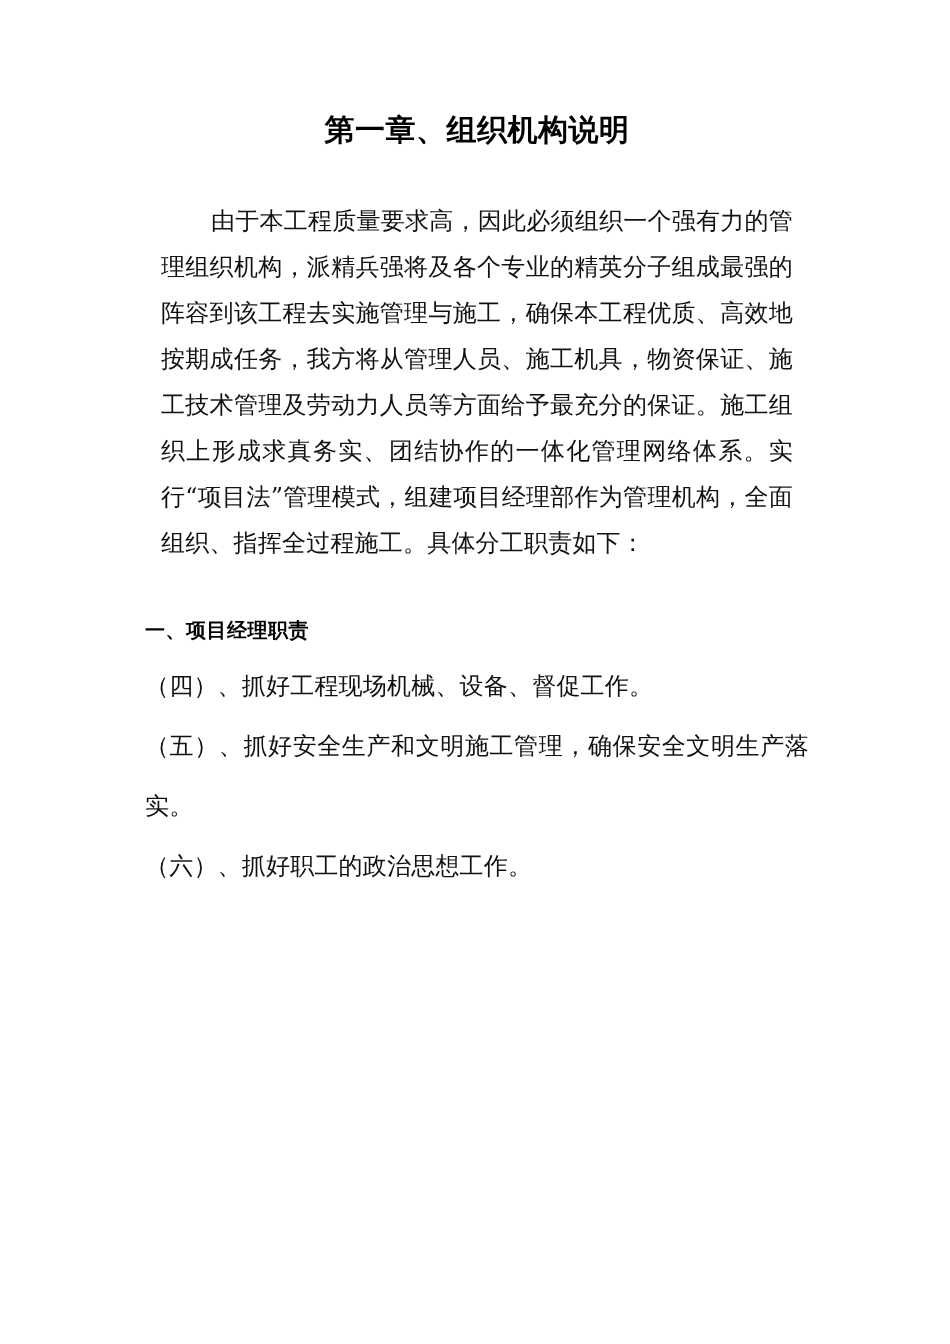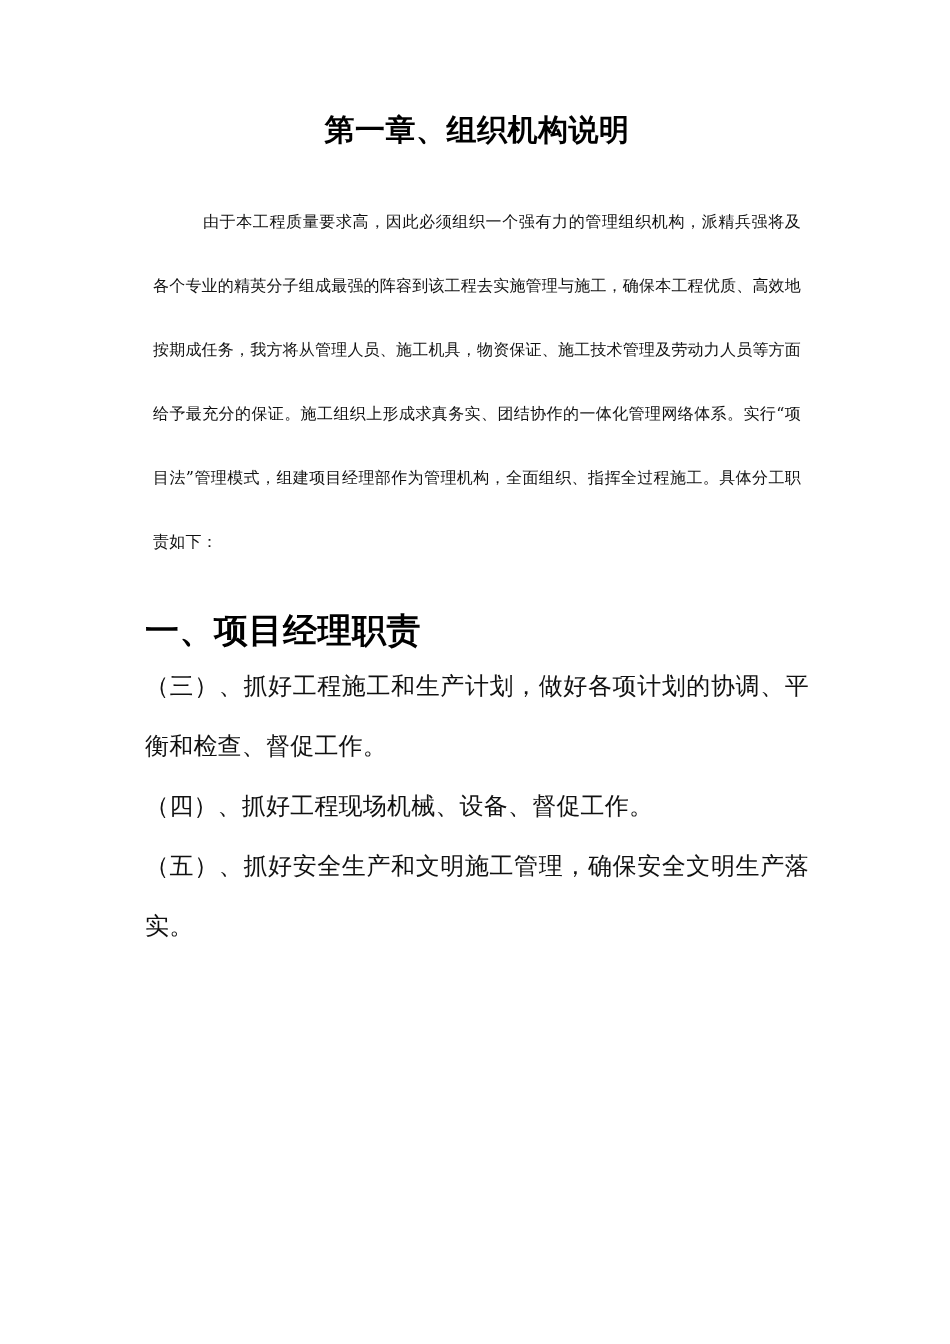--- a/index.html
+++ b/index.html
@@ -42,36 +42,36 @@
     text-align: center;
     letter-spacing: 0.5px;
     margin: 0;
     padding-top: 108px;
     color: #000000;
     white-space: nowrap;
   }
 
   
   .body-para {
-    margin: 8px;
+    margin: 16px;
     padding-top: 30px;
-    font-size: 16px;
-    line-height: 64px;
+    font-size: 24px;
+    line-height: 46px;
     text-align: justify;
     text-justify: inter-character;
     text-indent: 50px;
     letter-spacing: 0.2px;
     color: #111111;
   }
 
   
   .section-heading {
     font-family: "DejaVu Sans", "Liberation Sans", sans-serif;
     font-weight: bold;
-    font-size: 34px;
+    font-size: 20px;
     line-height: 40px;
     margin: 0;
     padding-top: 28px;
     padding-bottom: 6px;
     letter-spacing: 0.5px;
     color: #000000;
   }
 
   
   .clause-list {
@@ -100,24 +100,24 @@
   <div class="content">
 
     <h1 class="doc-title">第一章、组织机构说明</h1>
 
     <p class="body-para">由于本工程质量要求高，因此必须组织一个强有力的管理组织机构，派精兵强将及各个专业的精英分子组成最强的阵容到该工程去实施管理与施工，确保本工程优质、高效地按期成任务，我方将从管理人员、施工机具，物资保证、施工技术管理及劳动力人员等方面给予最充分的保证。施工组织上形成求真务实、团结协作的一体化管理网络体系。实行“项目法”管理模式，组建项目经理部作为管理机构，全面组织、指挥全过程施工。具体分工职责如下：</p>
 
     <h2 class="section-heading">一、项目经理职责</h2>
 
     <ul class="clause-list">
       <li class="clause-item">
-        <span class="marker">（三）、</span><span class="clause-text">抓好工程施工和生产计划，做好各项计划的协调、平衡和检查、督促工作。</span>
-      </li>
-      <li class="clause-item">
         <span class="marker">（四）、</span><span class="clause-text">抓好工程现场机械、设备、督促工作。</span>
       </li>
       <li class="clause-item">
         <span class="marker">（五）、</span><span class="clause-text">抓好安全生产和文明施工管理，确保安全文明生产落实。</span>
+      </li>
+      <li class="clause-item">
+        <span class="marker">（六）、</span><span class="clause-text">抓好职工的政治思想工作。</span>
       </li>
     </ul>
 
   </div>
 </div>
 
 </body></html>

